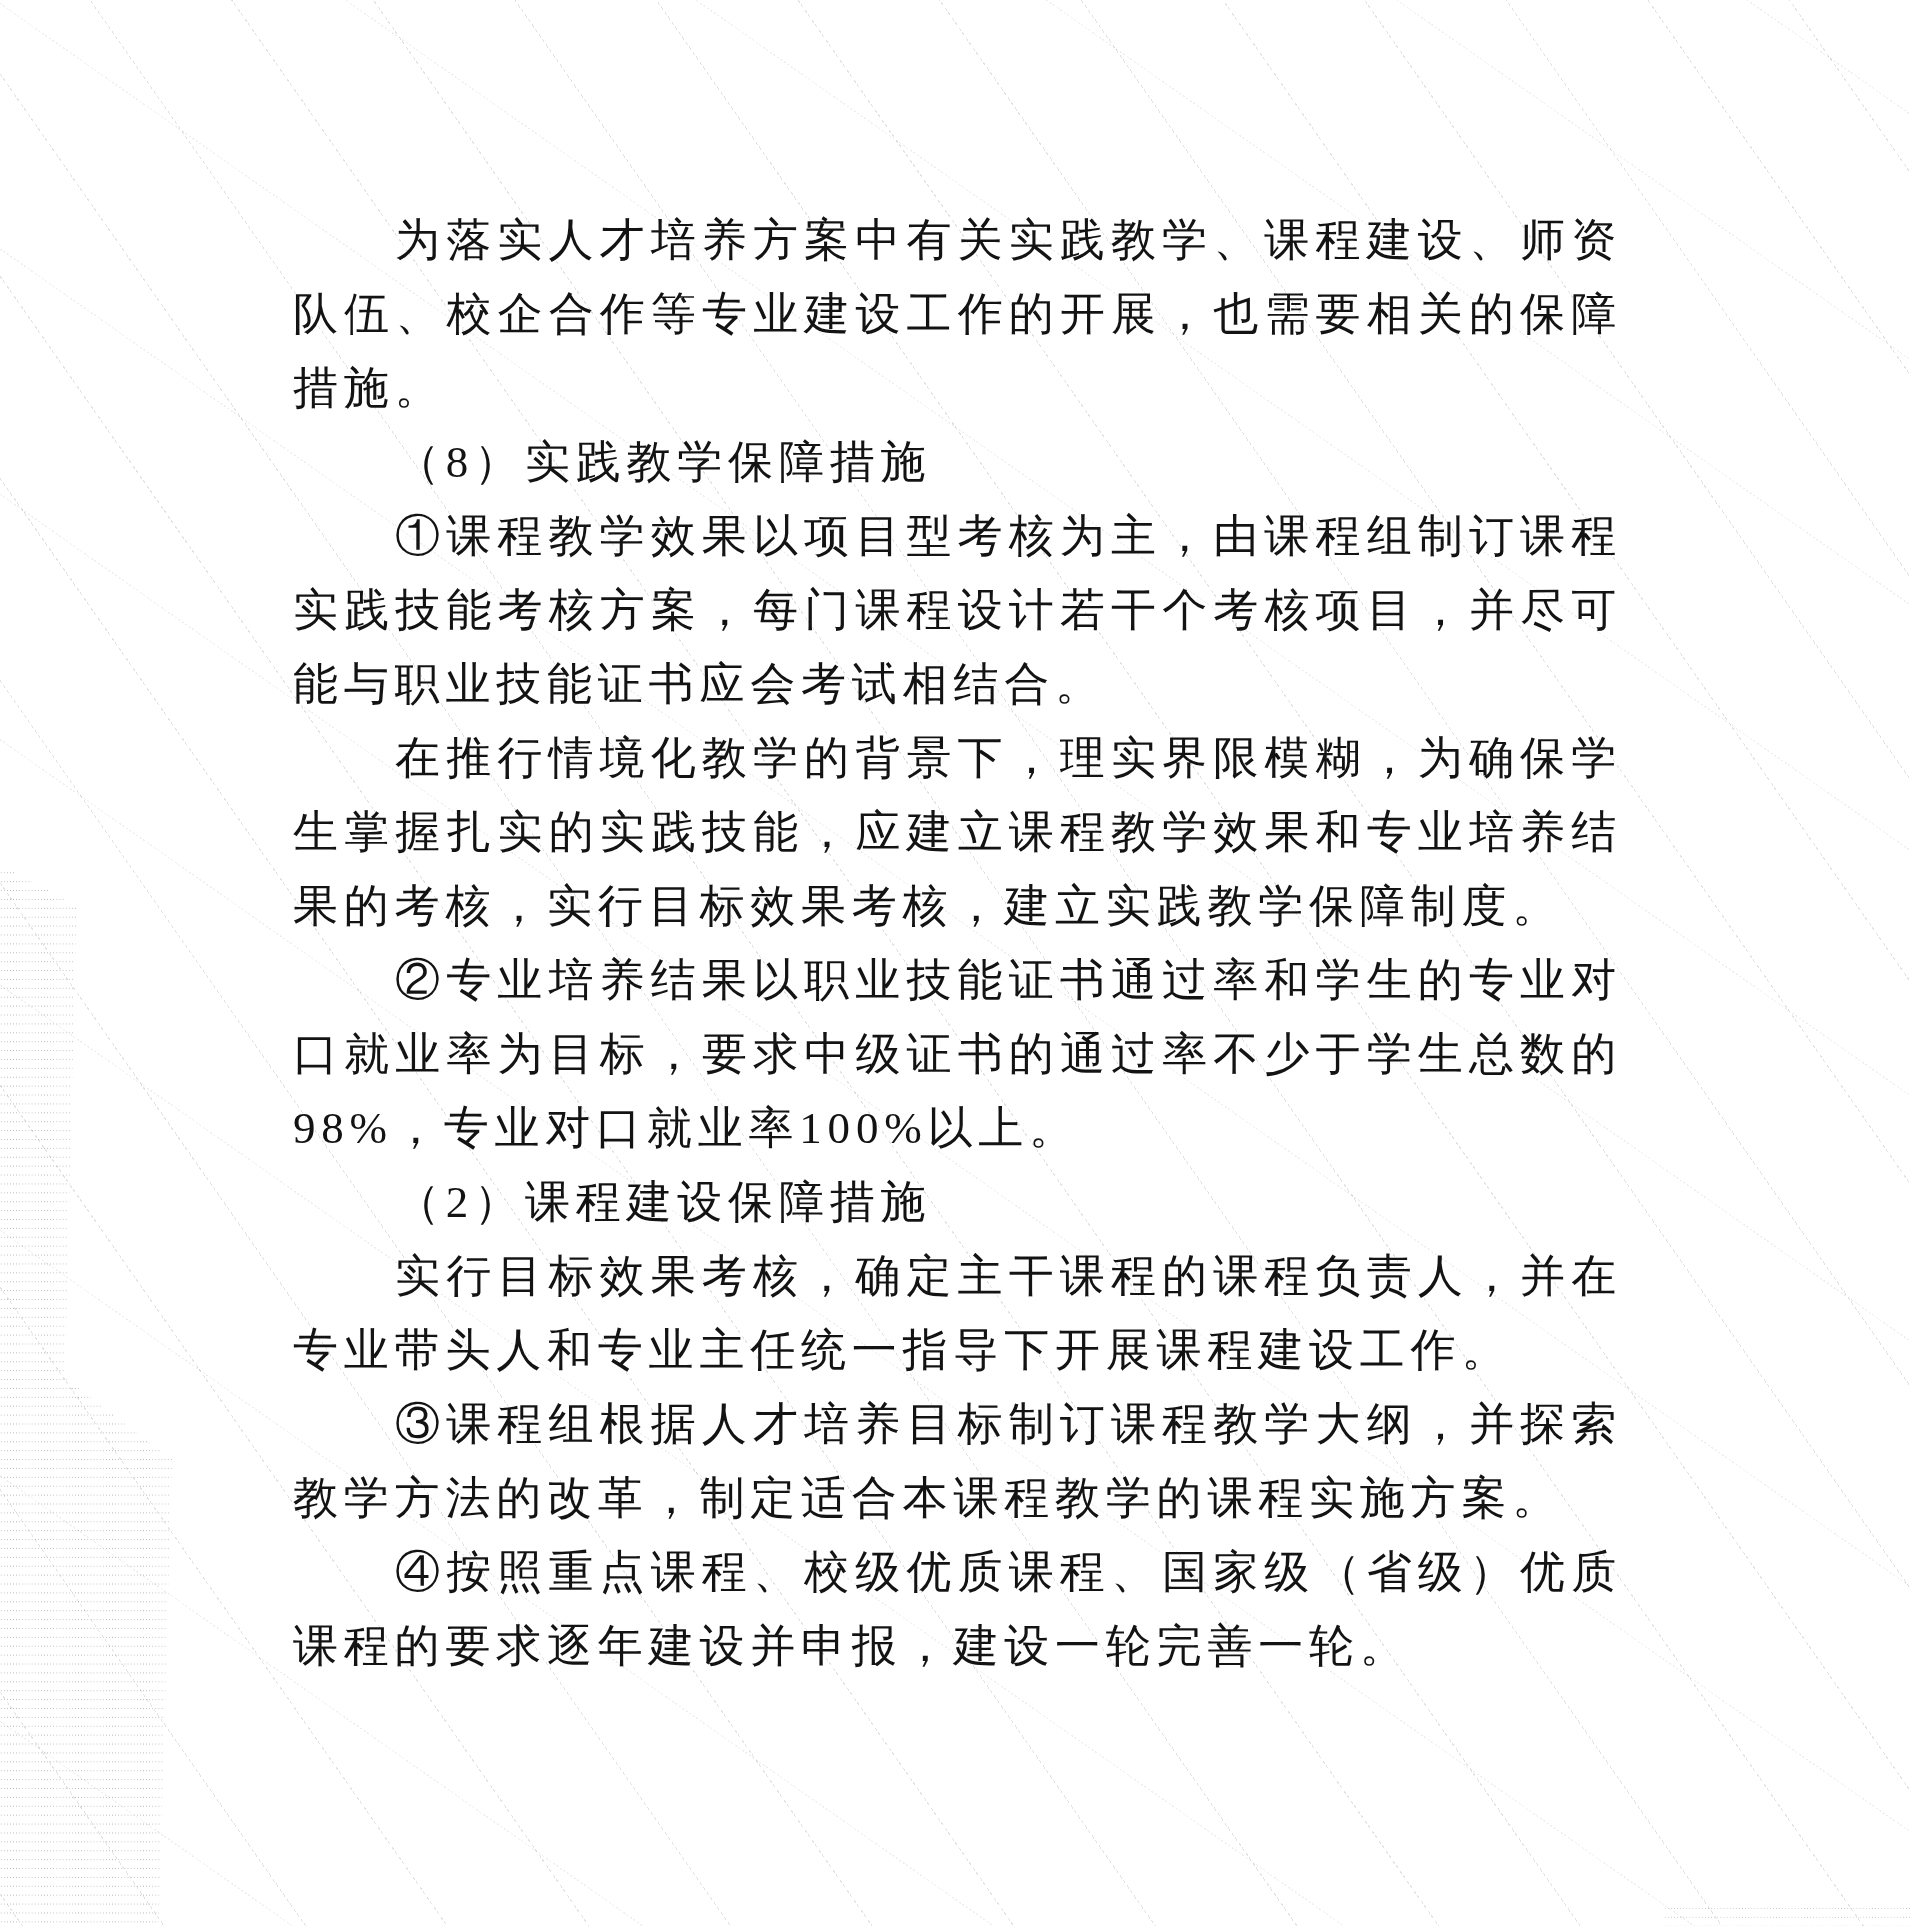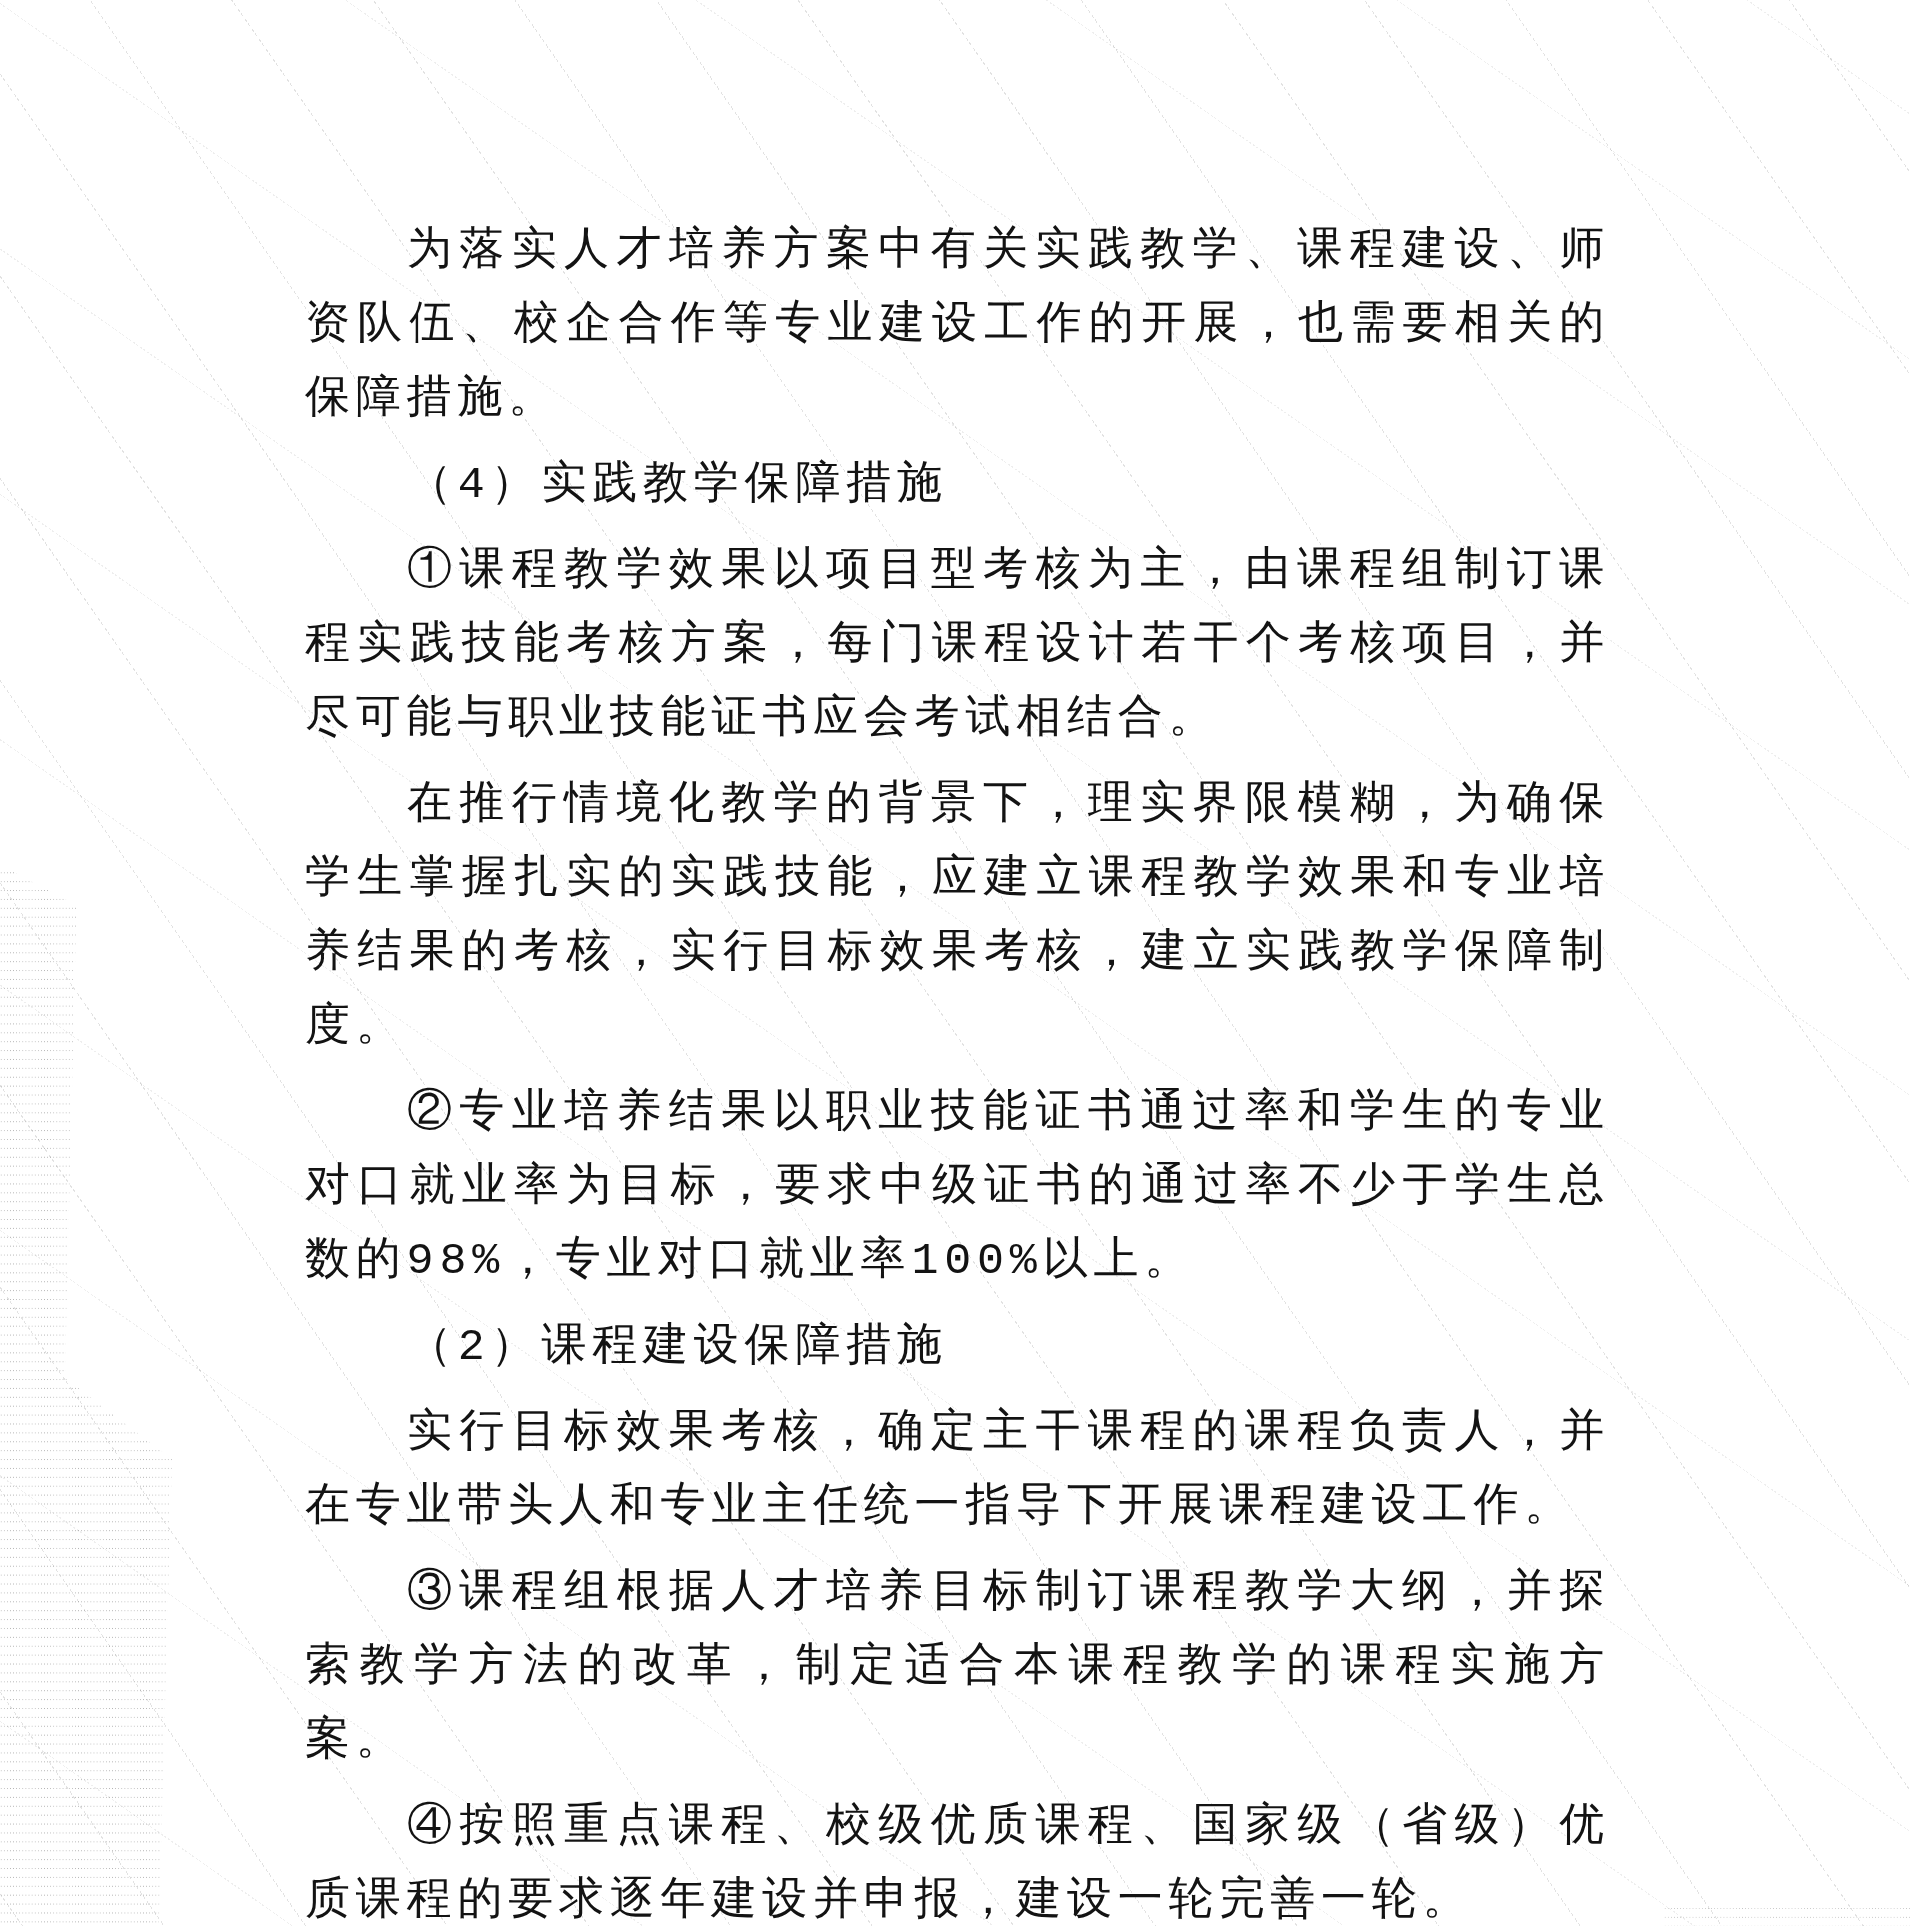--- a/index.html
+++ b/index.html
@@ -46,35 +46,34 @@
     left: 293px; top: 203px;
     width: 1329px;
     color: #131313;
     font-size: 45px;
     line-height: 74px;
     letter-spacing: 5.8px;
     text-align: justify;
     text-justify: inter-character;
   }
   .content p {
-    margin: 12px;
+    margin: 0;
     text-indent: 102px;
-    font-family: Liberation Mono, monospace;
   }
 </style>
 </head>
 <body>
 
 <div class="page">
   <div class="tex-diag"></div>
   <div class="tex-dots"></div>
   <div class="tex-dots-right"></div>
   <main class="content">
       <p>为落实人才培养方案中有关实践教学、课程建设、师资队伍、校企合作等专业建设工作的开展，也需要相关的保障措施。</p>
-      <p>（4）实践教学保障措施</p>
+      <p>（8）实践教学保障措施</p>
       <p>①课程教学效果以项目型考核为主，由课程组制订课程实践技能考核方案，每门课程设计若干个考核项目，并尽可能与职业技能证书应会考试相结合。</p>
       <p>在推行情境化教学的背景下，理实界限模糊，为确保学生掌握扎实的实践技能，应建立课程教学效果和专业培养结果的考核，实行目标效果考核，建立实践教学保障制度。</p>
       <p>②专业培养结果以职业技能证书通过率和学生的专业对口就业率为目标，要求中级证书的通过率不少于学生总数的98%，专业对口就业率100%以上。</p>
       <p>（2）课程建设保障措施</p>
       <p>实行目标效果考核，确定主干课程的课程负责人，并在专业带头人和专业主任统一指导下开展课程建设工作。</p>
       <p>③课程组根据人才培养目标制订课程教学大纲，并探索教学方法的改革，制定适合本课程教学的课程实施方案。</p>
       <p>④按照重点课程、校级优质课程、国家级（省级）优质课程的要求逐年建设并申报，建设一轮完善一轮。</p>
     </main>
 </div>
 

